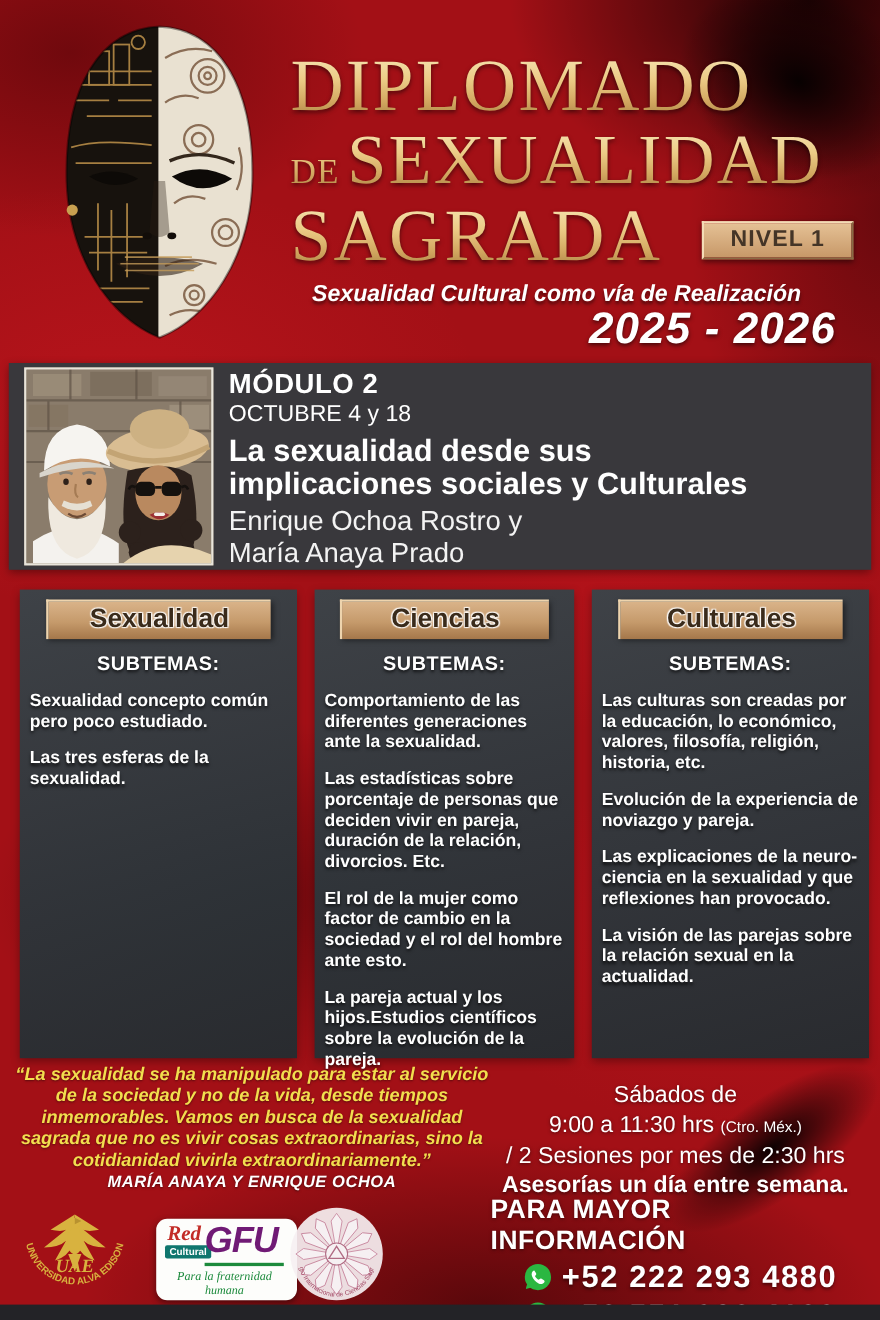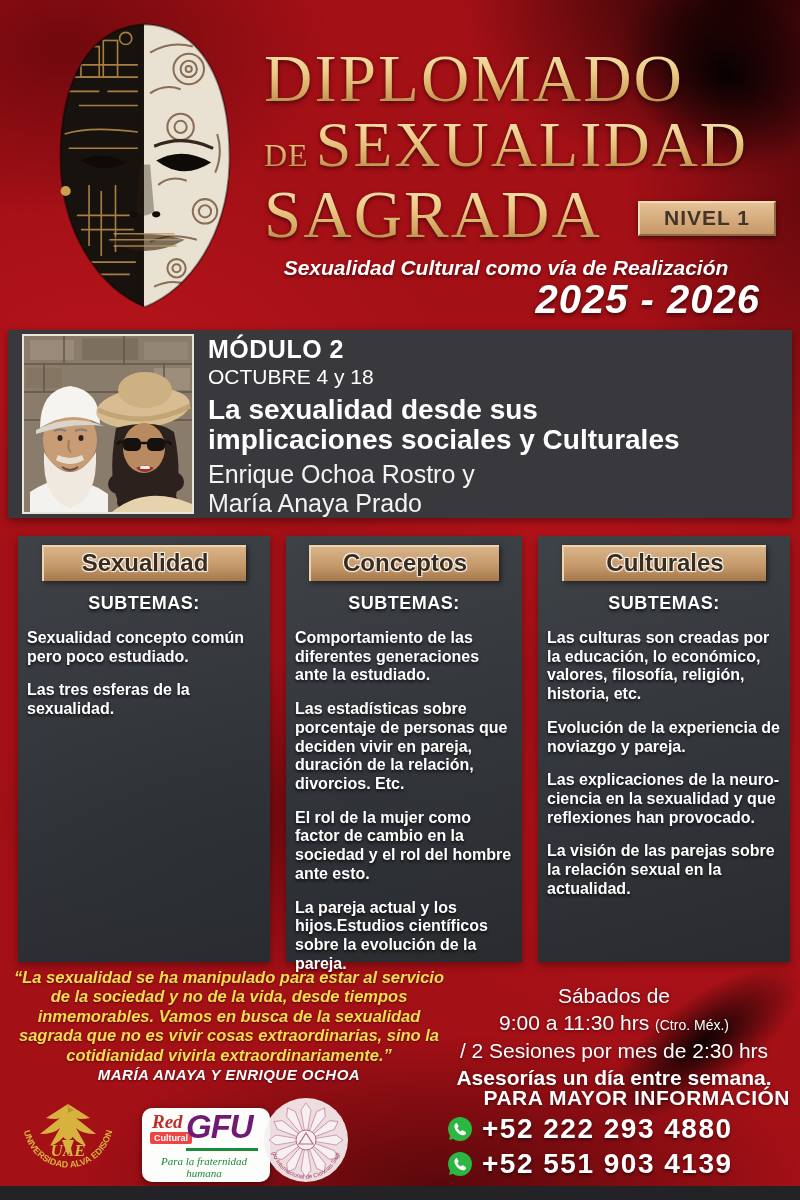--- a/index.html
+++ b/index.html
@@ -92,33 +92,33 @@
   .attribution{left:10px;top:1066px;width:438px;text-align:center;
     font-style:italic;font-weight:700;font-size:15px;color:#fff;letter-spacing:.5px;
     text-shadow:0 1px 2px rgba(0,0,0,.5);}
 
   
   .schedule{left:446px;top:982px;width:336px;text-align:center;color:#fff;
     font-size:21px;line-height:1.3;text-shadow:0 1px 3px rgba(0,0,0,.5);}
   .sched-note{font-size:14px;}
   .sched-bold{font-weight:700;}
   .contact{left:446px;top:1086px;width:344px;color:#fff;}
-  .contact-heading{text-align:right;font-weight:700;font-size:21px;letter-spacing:.5px;
+  .contact-heading{text-align:left;font-weight:700;font-size:24px;letter-spacing:.5px;
     text-shadow:0 1px 3px rgba(0,0,0,.5);}
-  .phone-row{display:flex;align-items:center;justify-content:flex-start;gap:9px;margin-top:3px;}
+  .phone-row{display:flex;align-items:center;justify-content:center;gap:9px;margin-top:3px;}
   .phone-num{font-weight:700;font-size:28px;letter-spacing:1.5px;
     text-shadow:0 2px 3px rgba(0,0,0,.5);}
 
   
   .logo-uae{left:16px;top:1094px;width:104px;height:98px;}
   .logo-gfu{left:142px;top:1108px;width:128px;height:74px;background:#fdfdfb;border-radius:10px;
     box-shadow:0 2px 6px rgba(0,0,0,.45);overflow:hidden;}
   .gfu-red{position:absolute;left:10px;top:3px;font-family:"Liberation Serif",serif;
     font-style:italic;font-weight:700;font-size:19px;color:#c22b26;}
-  .gfu-cultural{position:absolute;left:8px;top:24px;background:#ef4444;color:#fff;
+  .gfu-cultural{position:absolute;left:8px;top:24px;background:#0f766e;color:#fff;
     font-weight:700;font-size:9px;padding:1px 4px;border-radius:2px;}
   .gfu-big{position:absolute;left:44px;top:0px;font-weight:700;font-style:italic;
     font-size:33px;color:#701a75;letter-spacing:-1px;}
   .gfu-line{position:absolute;left:44px;top:40px;width:72px;height:3px;background:#1c8a3c;}
   .gfu-tag{position:absolute;left:6px;top:47px;width:112px;text-align:center;
     font-family:"Liberation Serif",serif;font-style:italic;font-size:11px;color:#1c8a3c;}
   .logo-cics{left:260px;top:1094px;width:92px;height:94px;}
   .bottom-bar{left:0;bottom:0;width:800px;height:14px;background:#232327;}
 </style>
 </head>
@@ -242,24 +242,24 @@
   <div class="abs col col1">
     <div class="col-header">Sexualidad</div>
     <div class="col-sub">SUBTEMAS:</div>
     <div class="col-items">
       <div class="col-item">Sexualidad concepto común pero poco estudiado.</div>
       <div class="col-item">Las tres esferas de la sexualidad.</div>
     </div>
   </div>
 
   <div class="abs col col2">
-    <div class="col-header">Conceptos</div>
+    <div class="col-header">Ciencias</div>
     <div class="col-sub">SUBTEMAS:</div>
     <div class="col-items">
-      <div class="col-item">Comportamiento de las diferentes generaciones ante la estudiado.</div>
+      <div class="col-item">Comportamiento de las diferentes generaciones ante la sexualidad.</div>
       <div class="col-item">Las estadísticas sobre porcentaje de personas que deciden vivir en pareja, duración de la relación, divorcios. Etc.</div>
       <div class="col-item">El rol de la mujer como factor de cambio en la sociedad y el rol del hombre ante esto.</div>
       <div class="col-item">La pareja actual y los hijos.Estudios científicos sobre la evolución de la pareja.</div>
     </div>
   </div>
 
   <div class="abs col col3">
     <div class="col-header">Culturales</div>
     <div class="col-sub">SUBTEMAS:</div>
     <div class="col-items">

